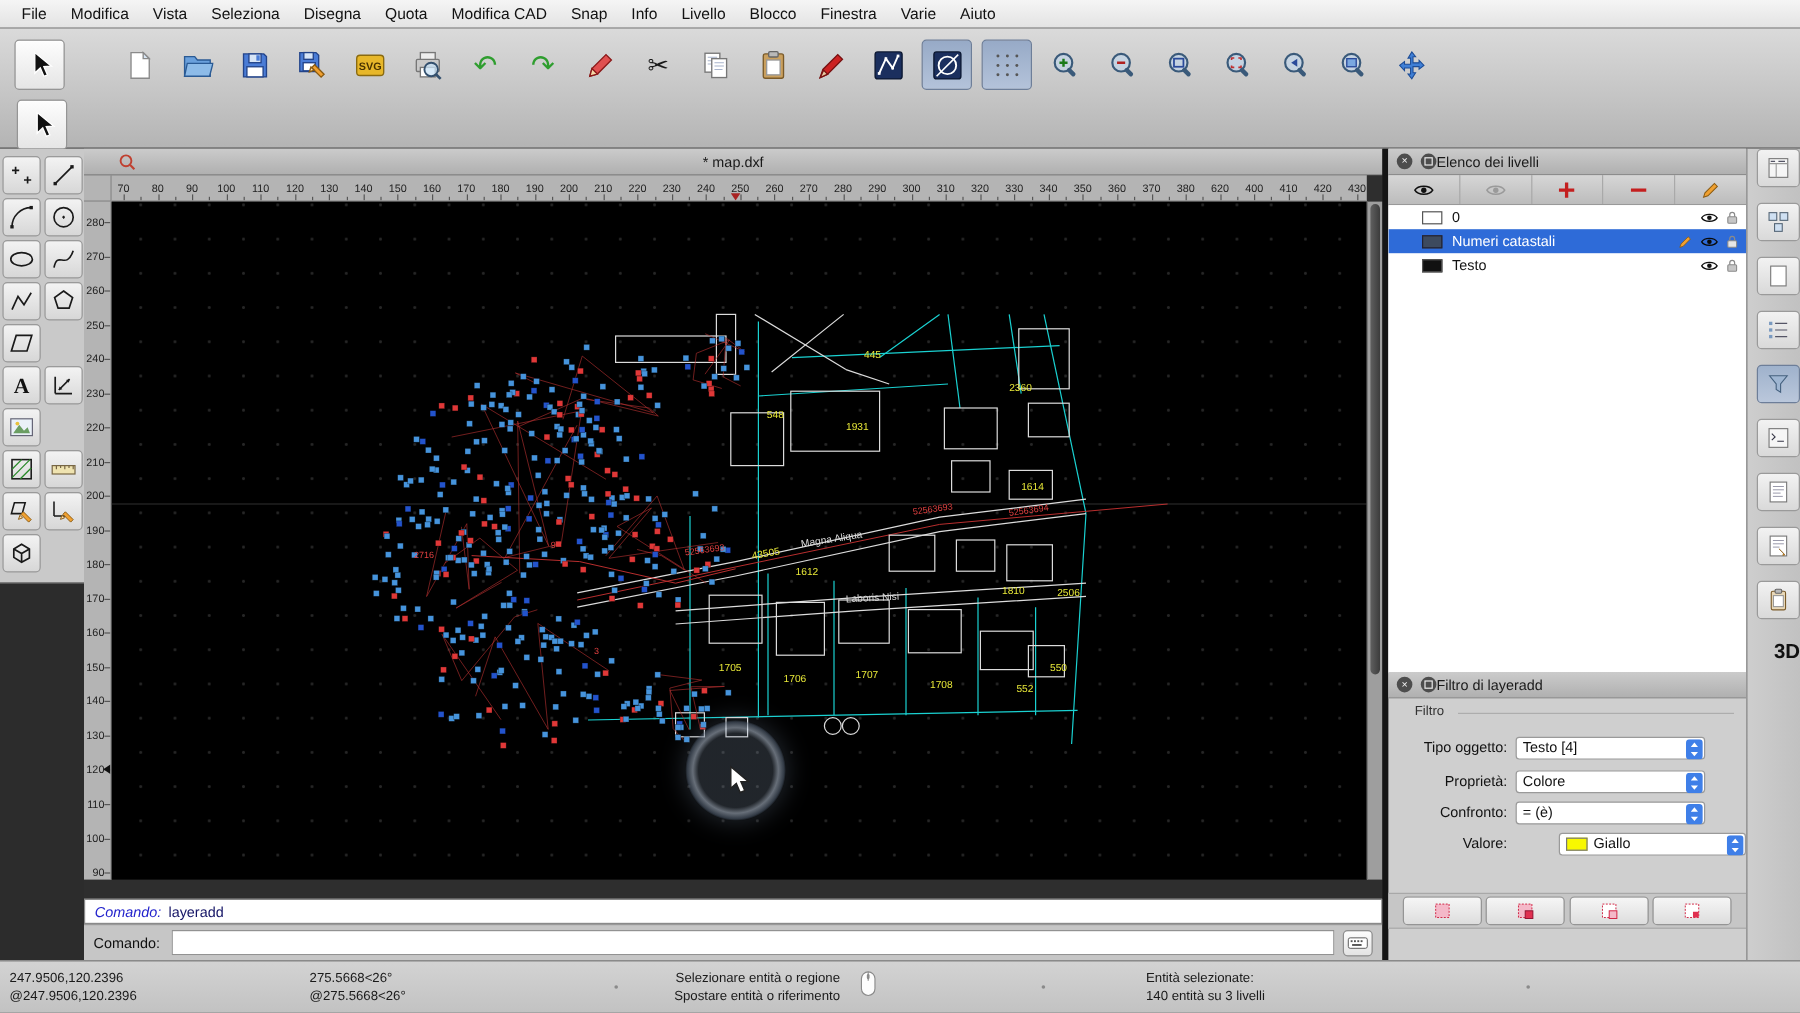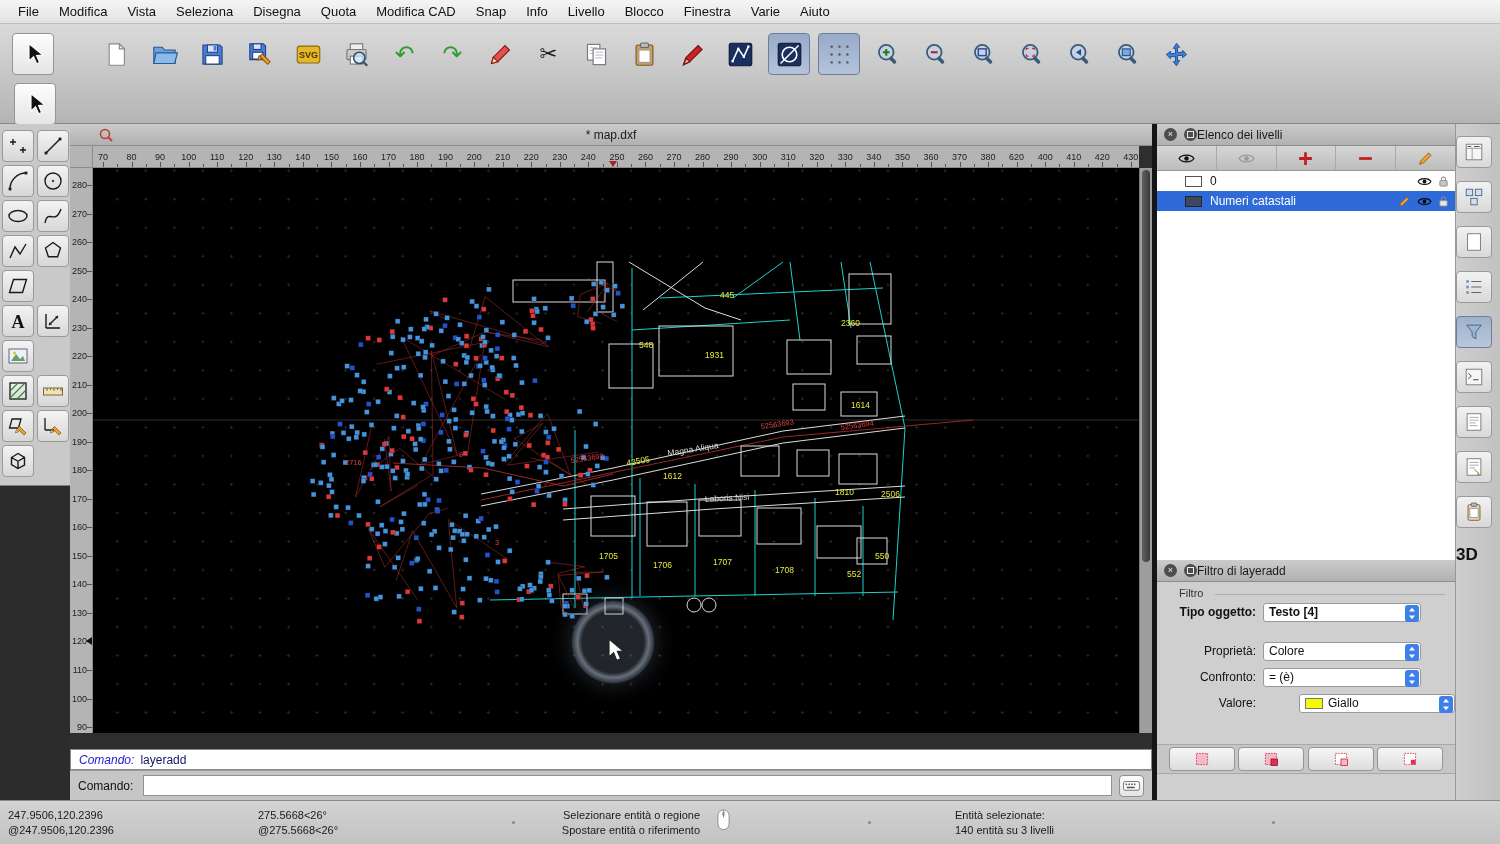--- a/index.html
+++ b/index.html
@@ -90,21 +90,21 @@
   .filter-row{position:absolute;left:0;width:100%;height:20px;display:flex;align-items:center}
   .filter-label{width:106px;text-align:right;font-size:12px;color:#111;padding-right:7px;box-sizing:border-box;flex:0 0 auto}
   .combo{width:158px;height:19px;background:#fff;border:1px solid #9a9a9a;border-radius:3px;display:flex;align-items:center;font-size:12px;color:#111;padding-left:5px;box-sizing:border-box;position:relative}
   .combo .swatch{width:16px;height:9px;border:1px solid #777;margin-right:5px;flex:0 0 auto}
   .combo .stepper{position:absolute;right:1px;top:1px;width:14px;height:15px}
   .filter-buttons{height:28px;display:flex;align-items:center;justify-content:space-between;padding:0 12px;background:#c6c6c6;border-top:1px solid #a8a8a8;border-bottom:1px solid #a8a8a8}
   .fbtn{width:64px;height:22px;background:linear-gradient(#f6f6f6,#dddddd);border:1px solid #959595;border-radius:4px;display:flex;align-items:center;justify-content:center}
   .fbtn svg{width:16px;height:16px}
 
   
-  .right-tools{position:absolute;left:1455px;top:124px;width:45px;height:676px;background:linear-gradient(90deg,#cecece,#c1c1c1);border-left:1px solid #989898;box-sizing:border-box;display:flex;flex-direction:column;align-items:flex-start;padding-top:12px;gap:13px}
+  .right-tools{position:absolute;left:1455px;top:124px;width:45px;height:676px;background:linear-gradient(90deg,#cecece,#c1c1c1);border-left:1px solid #989898;box-sizing:border-box;display:flex;flex-direction:column;align-items:flex-end;gap:13px}
   .rtbtn{width:34px;height:30px;background:linear-gradient(#f2f2f2,#d9d9d9);border:1px solid #9a9a9a;border-radius:4px;display:flex;align-items:center;justify-content:center;flex:0 0 auto}
   .rtbtn.pressed{background:linear-gradient(#9fb2cc,#bac7db);border-color:#6d7e99}
   .rtbtn svg{width:22px;height:22px}
   .label-3d{font-size:17px;font-weight:bold;color:#111;margin-top:4px}
 
   
   .statusbar{position:absolute;left:0;top:800px;width:100%;height:44px;background:linear-gradient(#d3d3d3,#c2c2c2);border-top:1px solid #8a8a8a;box-sizing:border-box;font-size:11px;color:#1a1a1a}
   .sb-block{position:absolute;top:7px;line-height:15px;white-space:nowrap}
   .sb-hint{text-align:right;width:158px}
   .sb-dot{position:absolute;top:20px;width:3px;height:3px;border-radius:50%;background:#8a8a8a}
@@ -1164,33 +1164,51 @@
               </svg>
             </span>
             <span>
               <svg width="11" height="13" viewBox="0 0 12 14">
                 <rect x="2" y="6" width="8" height="6" rx="1" fill="#e6e6e6" stroke="#8a8a8a"></rect>
                 <path d="M3.8 6V4.2a2.2 2.2 0 0 1 4.4 0V6" fill="none" stroke="#8a8a8a" stroke-width="1.1"></path>
               </svg>
             </span>
           </span>
         </div>
+        <div class="layer-row">
+          <span class="layer-swatch" style="background: rgb(17, 17, 17);"></span>
+          <span>Testo</span>
+          <span class="layer-icons">
+            <span>
+              <svg width="15" height="11" viewBox="0 0 16 12">
+                <path d="M1 6C3.4 1.8 12.6 1.8 15 6 12.6 10.2 3.4 10.2 1 6Z" fill="none" stroke="#111" stroke-width="1.2"></path>
+                <circle cx="8" cy="6" r="2.1" fill="#111"></circle>
+              </svg>
+            </span>
+            <span>
+              <svg width="11" height="13" viewBox="0 0 12 14">
+                <rect x="2" y="6" width="8" height="6" rx="1" fill="#c6c6c6" stroke="#8a8a8a"></rect>
+                <path d="M3.8 6V4.2a2.2 2.2 0 0 1 4.4 0V6" fill="none" stroke="#8a8a8a" stroke-width="1.1"></path>
+              </svg>
+            </span>
+          </span>
+        </div>
       </div>
   </div>
 
   <div class="filter-panel">
     <div class="panel-header">
       <span class="win-btn">×</span>
       <span class="win-btn"><span class="mini-sq"></span></span>
       <span class="panel-title">Filtro di layeradd</span>
     </div>
     <div class="filter-body" id="filterBody">
       <span class="group-label">Filtro</span>
       <div class="groupbox-line"></div>
-    <div class="filter-row" style="top: 20px; font-weight: bold;">
+    <div class="filter-row" style="top: 31px;">
           <span class="filter-label">Tipo oggetto:</span>
           <div class="combo">
             <span>Testo [4]</span>
             <span class="stepper"><svg viewBox="0 0 14 17">
                 <rect x="0" y="0" width="14" height="17" rx="3" fill="#3f7fe8"></rect>
                 <path d="M7 2.8l3 3.6H4z" fill="#fff"></path>
                 <path d="M7 14.2l-3-3.6h6z" fill="#fff"></path>
               </svg></span>
           </div>
         </div>

